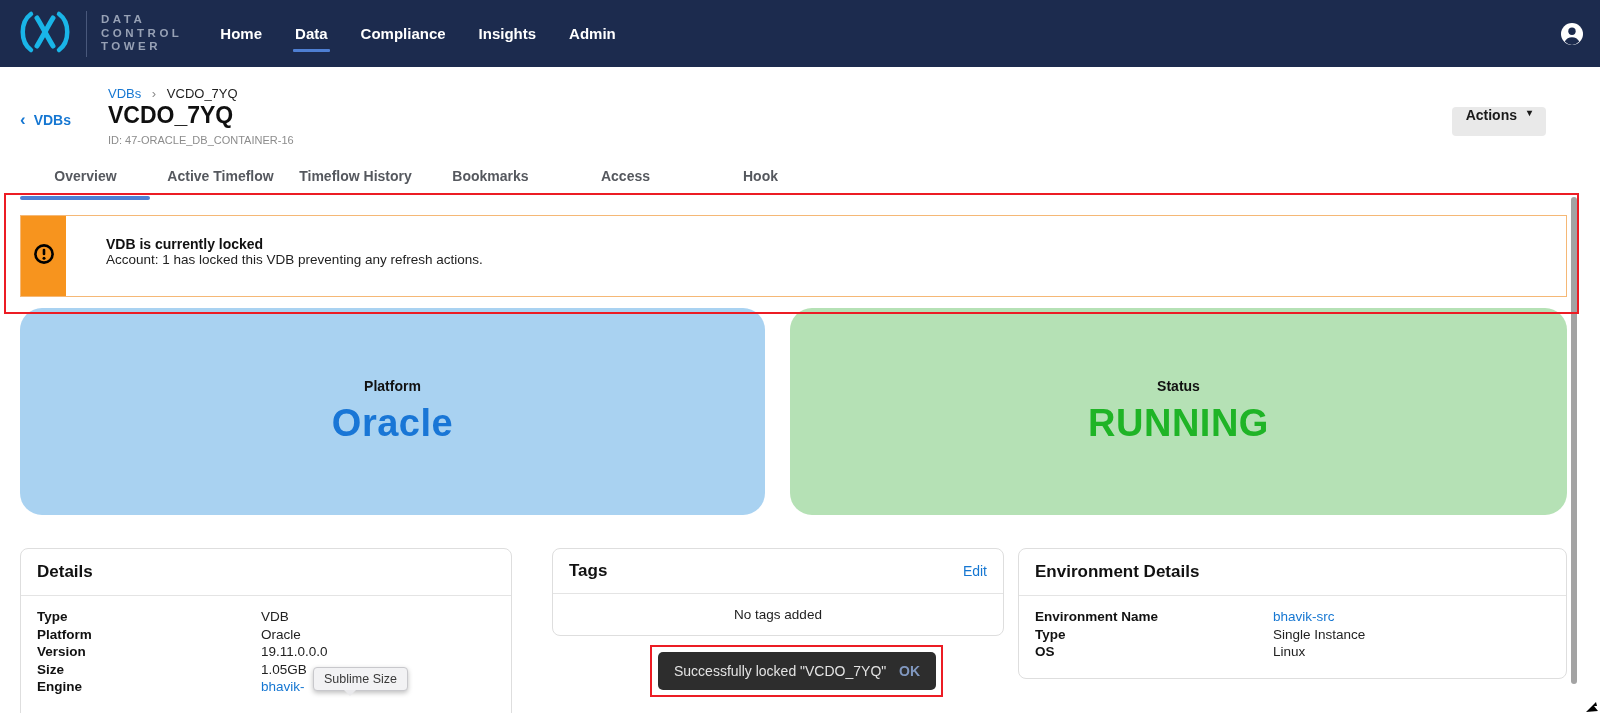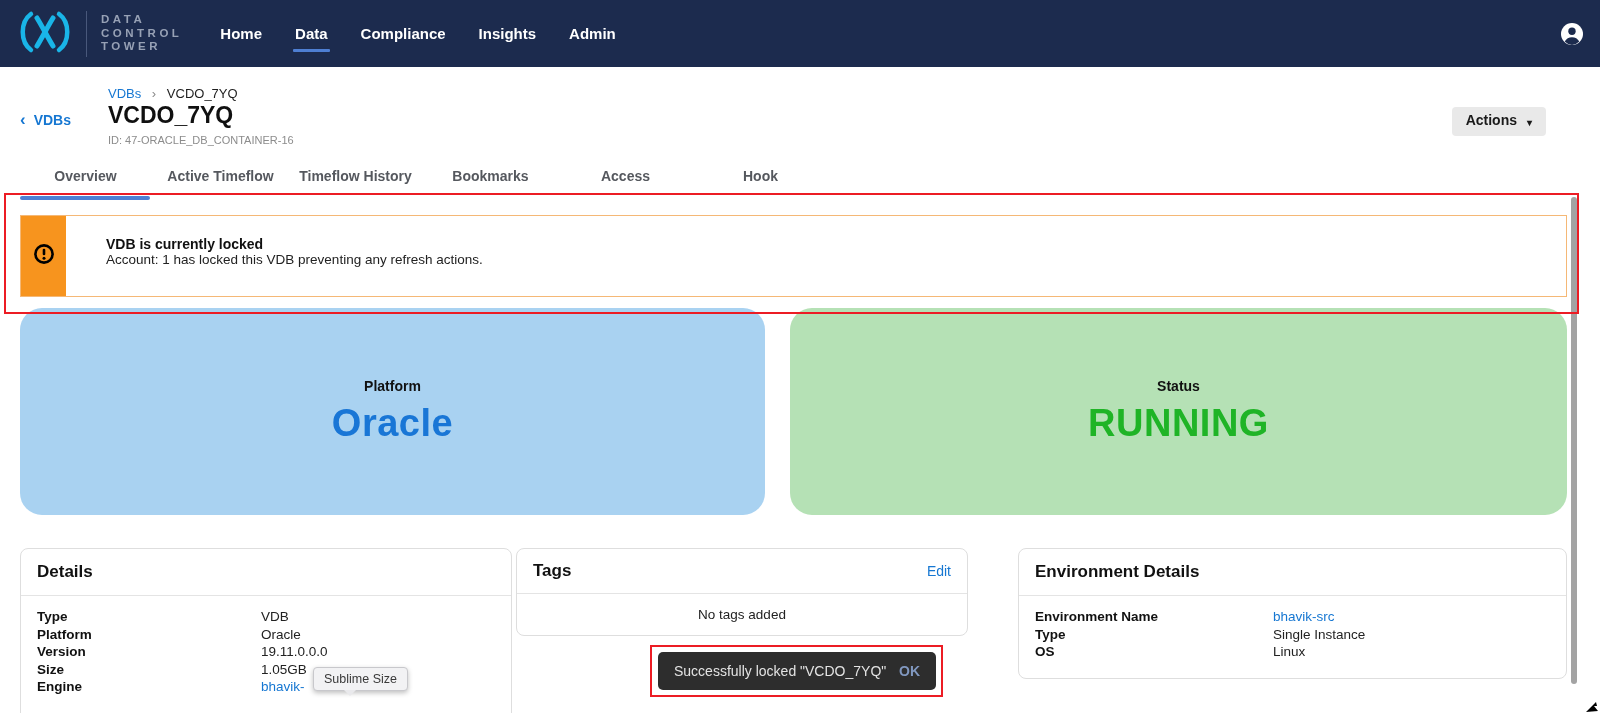--- a/index.html
+++ b/index.html
@@ -27,23 +27,23 @@
   
   .back-link { position:absolute; top:112px; left:20px; color:#1677D2;
     font-size:14px; font-weight:bold; cursor:pointer; display:flex; gap:8px; align-items:center; }
   .back-link .chev { font-size:17px; font-weight:bold; line-height:14px; }
   .breadcrumb { position:absolute; top:86px; left:108px; font-size:13px; color:#1e1e1e; }
   .breadcrumb .crumb-link { color:#1677D2; cursor:pointer; }
   .breadcrumb .sep { color:#8a8a8a; margin:0 7px; }
   .page-title { position:absolute; top:102px; left:108px; font-size:23px;
     font-weight:bold; color:#101010; }
   .page-id { position:absolute; top:134px; left:108px; font-size:11px; color:#8c8c8c; }
-  .actions-btn { position:absolute; top:107px; right:54px; height:29px; padding:8px 14px;
+  .actions-btn { position:absolute; top:107px; right:54px; height:29px; padding:0 14px;
     background:#E9E9E9; border:none; border-radius:4px; font-family:inherit;
-    font-size:14px; font-weight:bold; color:#1a1a1a; display:flex; align-items:flex-end;
+    font-size:14px; font-weight:bold; color:#1a1a1a; display:flex; align-items:flex-start;
     gap:10px; cursor:pointer; }
   .actions-btn .caret { font-size:10px; }
 
   
   .tabs { position:absolute; top:168px; left:18px; display:flex; }
   .tab { width:135px; text-align:center; font-size:14px; font-weight:bold;
     color:#55585E; cursor:pointer; }
   .tab-underline { position:absolute; top:196px; left:20px; width:130px; height:4px;
     background:#4E7FD3; border-radius:2px; }
 
@@ -78,21 +78,21 @@
     border-bottom:1px solid #E4E4E4; display:flex; justify-content:space-between; align-items:center; }
   .kv-rows { padding:12px 16px; }
   .kv-row { display:flex; font-size:13.5px; line-height:17.5px; }
   .kv-label { font-weight:bold; color:#111111; flex:none; }
   .kv-value { color:#222222; }
   .blue-link { color:#1677D2; cursor:pointer; }
 
   .details-card { left:20px; top:548px; width:492px; height:210px; }
   .details-card .kv-label { width:224px; }
 
-  .tags-card { left:516px; top:548px; width:452px; height:88px; }
+  .tags-card { left:552px; top:548px; width:452px; height:88px; }
   .tags-card .card-header { padding:12px 16px; font-size:17px; }
   .edit-link { font-size:14px; font-weight:normal; }
   .tags-empty { text-align:center; padding:13px; font-size:13.5px; color:#222222; }
 
   .env-card { left:1018px; top:548px; width:549px; height:131px; }
   .env-card .kv-label { width:238px; }
 
   
   .toast { position:absolute; left:658px; top:652px; width:278px; height:38px;
     background:#2D2D2D; border-radius:5px; display:flex; align-items:center;

